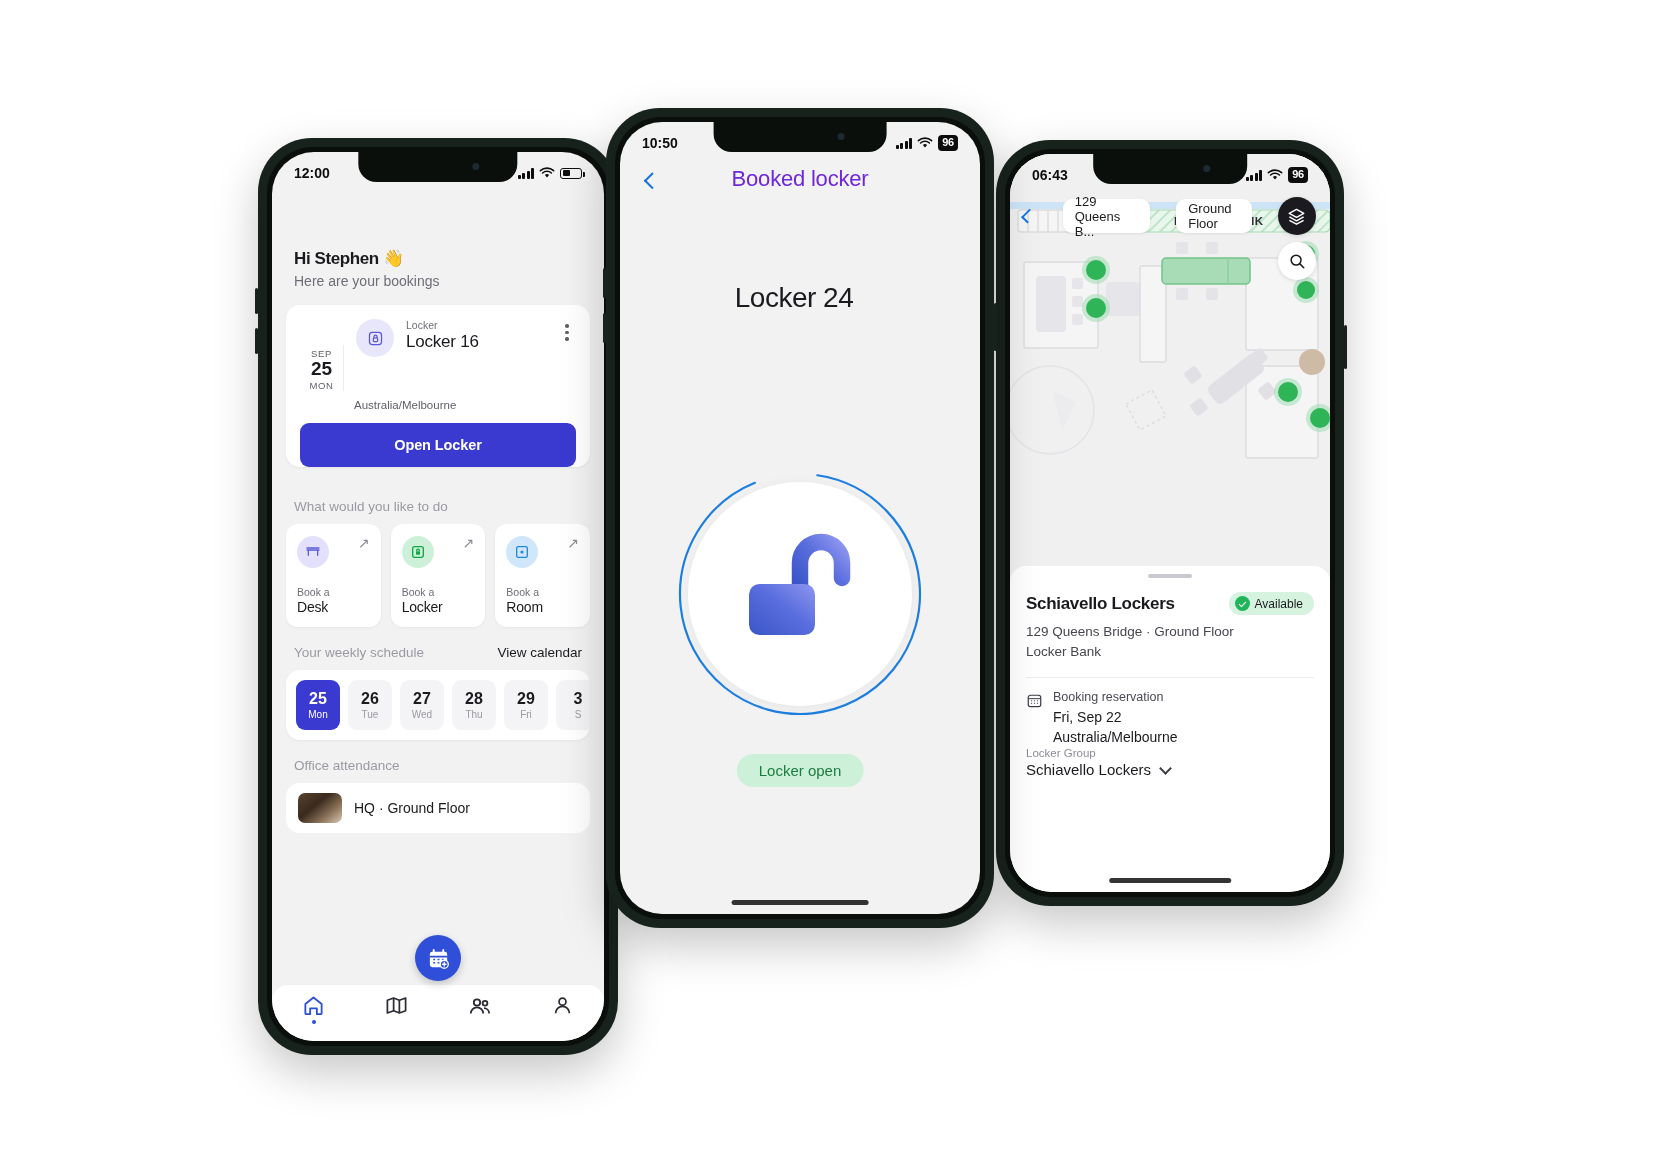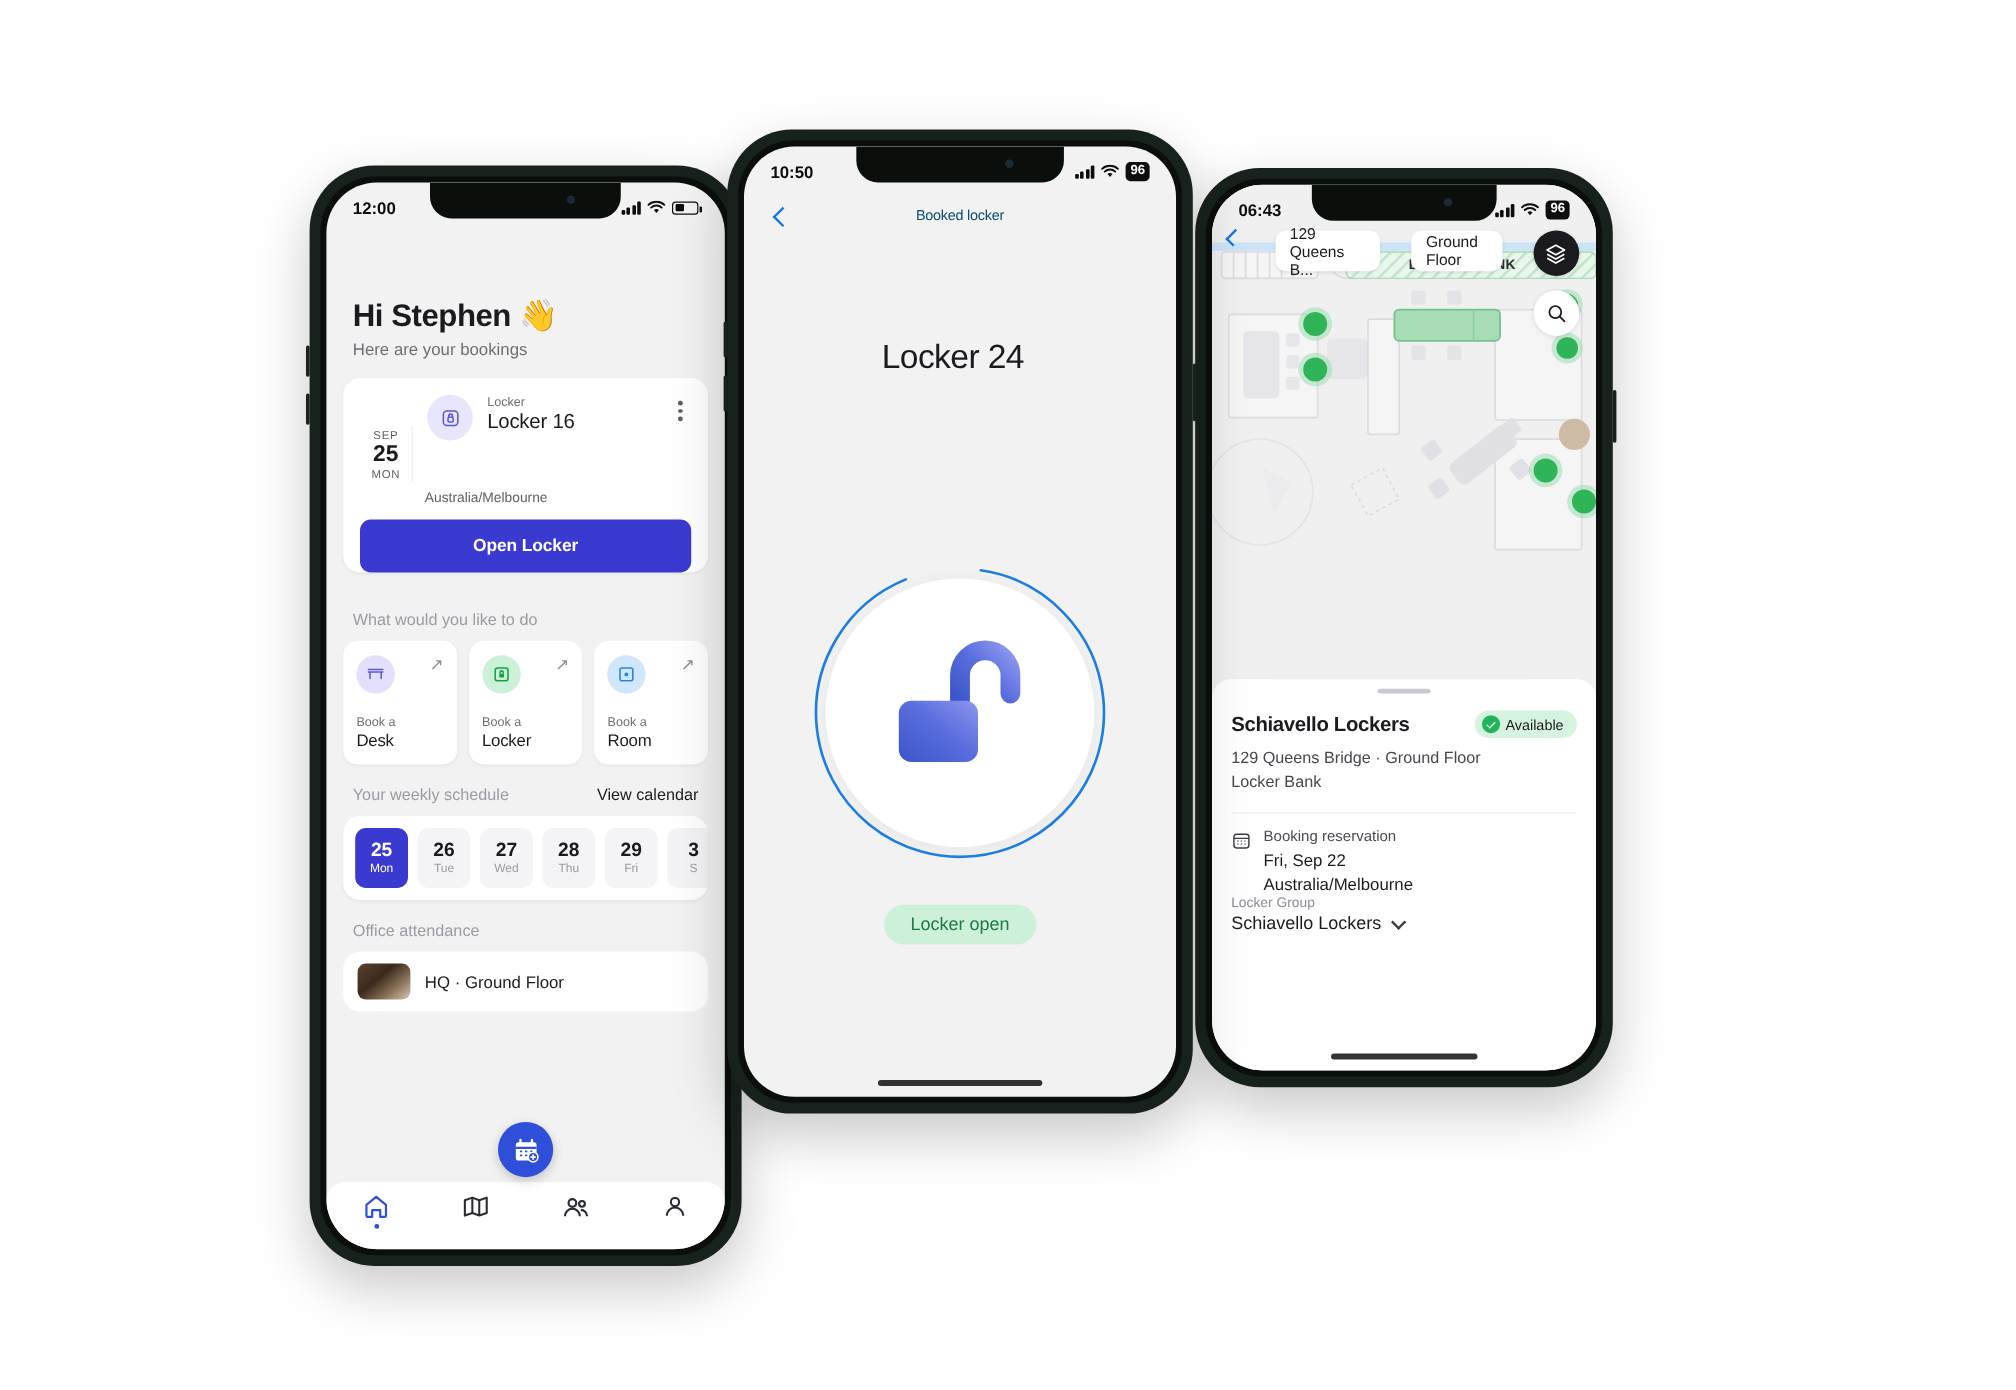--- a/index.html
+++ b/index.html
@@ -42,21 +42,21 @@
   .batt-shell:after { content:""; position:absolute; right:-4px; top:3px; width:2px;
                       height:5px; background:#0d0d0d; border-radius:0 1px 1px 0; }
   .batt-shell i { position:absolute; left:1.5px; top:1.5px; bottom:1.5px; width:35%;
                   background:#0d0d0d; border-radius:1px; }
 
   
   #phone1 { left:258px; top:138px; width:360px; height:917px; }
   #p1-screen { background:#f2f2f3; }
   .p1-body { position:absolute; inset:0; padding-top:36px; }
   .greet { padding:60px 22px 0 22px; }
-  .greet h1 { font-size:26px; font-weight:700; color:#1b1b1f; letter-spacing:-.4px; }
+  .greet h1 { font-size:17px; font-weight:700; color:#1b1b1f; letter-spacing:-.4px; }
   .greet p { font-size:14px; color:#6e6e76; margin-top:4px; }
   .card { background:#fff; border-radius:14px; margin:16px 14px 0 14px;
           box-shadow:0 1px 3px rgba(0,0,0,.06); }
   .bk-row { display:flex; align-items:flex-start; padding:14px 14px 8px 14px; }
   .bk-date { width:44px; text-align:center; color:#1b1b1f; padding-top:3px;
              border-right:1px solid #ececef; margin-right:12px;margin-top:26px; }
   .bk-date .m { font-size:9.5px; letter-spacing:.6px; color:#5e5e66; }
   .bk-date .d { font-size:19px; font-weight:700; line-height:1.1; }
   .bk-date .w { font-size:9.5px; letter-spacing:.6px; color:#5e5e66; }
   .bk-ico { width:38px; height:38px; border-radius:50%; background:#e7e6fb;
@@ -104,39 +104,39 @@
             display:flex; align-items:center; justify-content:space-around; padding-bottom:8px;}
   .tabitem { display:flex; flex-direction:column; align-items:center; gap:3px; width:56px;}
   .tabitem .dot { width:4px; height:4px; border-radius:50%; background:#2f4fd8; opacity:0;}
   .tabitem.active .dot { opacity:1; }
 
   
   #phone2 { left:606px; top:108px; width:388px; height:820px; z-index:20; }
   #p2-screen { background:#f2f2f3; }
   .p2-nav { position:absolute; top:34px; left:0; right:0; height:46px; z-index:30;
             display:flex; align-items:center; justify-content:center; }
-  .p2-nav .title { font-size:12px; color:#0c4a6e; letter-spacing:-.2px; }
+  .p2-nav .title { font-size:22px; color:#6d28d9; letter-spacing:-.2px; }
   .chev-back { position:absolute; left:22px; top:50%; transform:translateY(-50%);
                width:12px; height:12px; border-left:2.6px solid #1675e0;
                border-bottom:2.6px solid #1675e0; rotate:45deg; }
   .locker-title { position:absolute; top:160px; left:0; right:12px; text-align:center;
                   font-size:28px; font-weight:400; color:#1b1b1f; letter-spacing:-.5px; }
   .lock-wrap { position:absolute; top:348px; left:50%; transform:translateX(-50%);
                width:248px; height:248px; }
   .lock-disc { position:absolute; inset:12px; border-radius:50%; background:#fff;
                box-shadow:0 2px 14px rgba(0,0,0,.05); }
   .pill-open { position:absolute; top:632px; left:50%; transform:translateX(-50%);
                background:#cdf0d8; color:#1d7a40; font-size:15px; border-radius:20px;
                padding:8px 22px; }
 
   
   #phone3 { left:996px; top:140px; width:348px; height:766px; }
   #p3-screen { background:#f2f2f3; }
   .p3-top { position:absolute; top:38px; left:0; right:0; height:48px; z-index:30;
-            display:flex; align-items:flex-start; gap:26px; padding:0 14px; }
+            display:flex; align-items:center; gap:26px; padding:0 14px; }
   .chip { background:#fff; border-radius:9px; height:34px; display:flex; align-items:center;
           padding:0 12px; font-size:13px; color:#1b1b1f; box-shadow:0 1px 3px rgba(0,0,0,.08);}
   .round-btn { width:38px; height:38px; border-radius:50%; background:#fff;
                display:flex; align-items:center; justify-content:center;
                box-shadow:0 1px 4px rgba(0,0,0,.12); flex:0 0 auto; }
   .srch-btn { position:absolute; right:14px; top:88px; z-index:30; }
   .map { position:absolute; top:0; left:0; right:0; height:420px; background:#f0f0f1; }
   .sheet { position:absolute; left:0; right:0; bottom:0; top:412px; background:#fff;
            border-top-left-radius:16px; border-top-right-radius:16px; padding:0 16px; }
   .grab { width:44px; height:4px; border-radius:3px; background:#c9c9cf; margin:8px auto 14px auto; }

